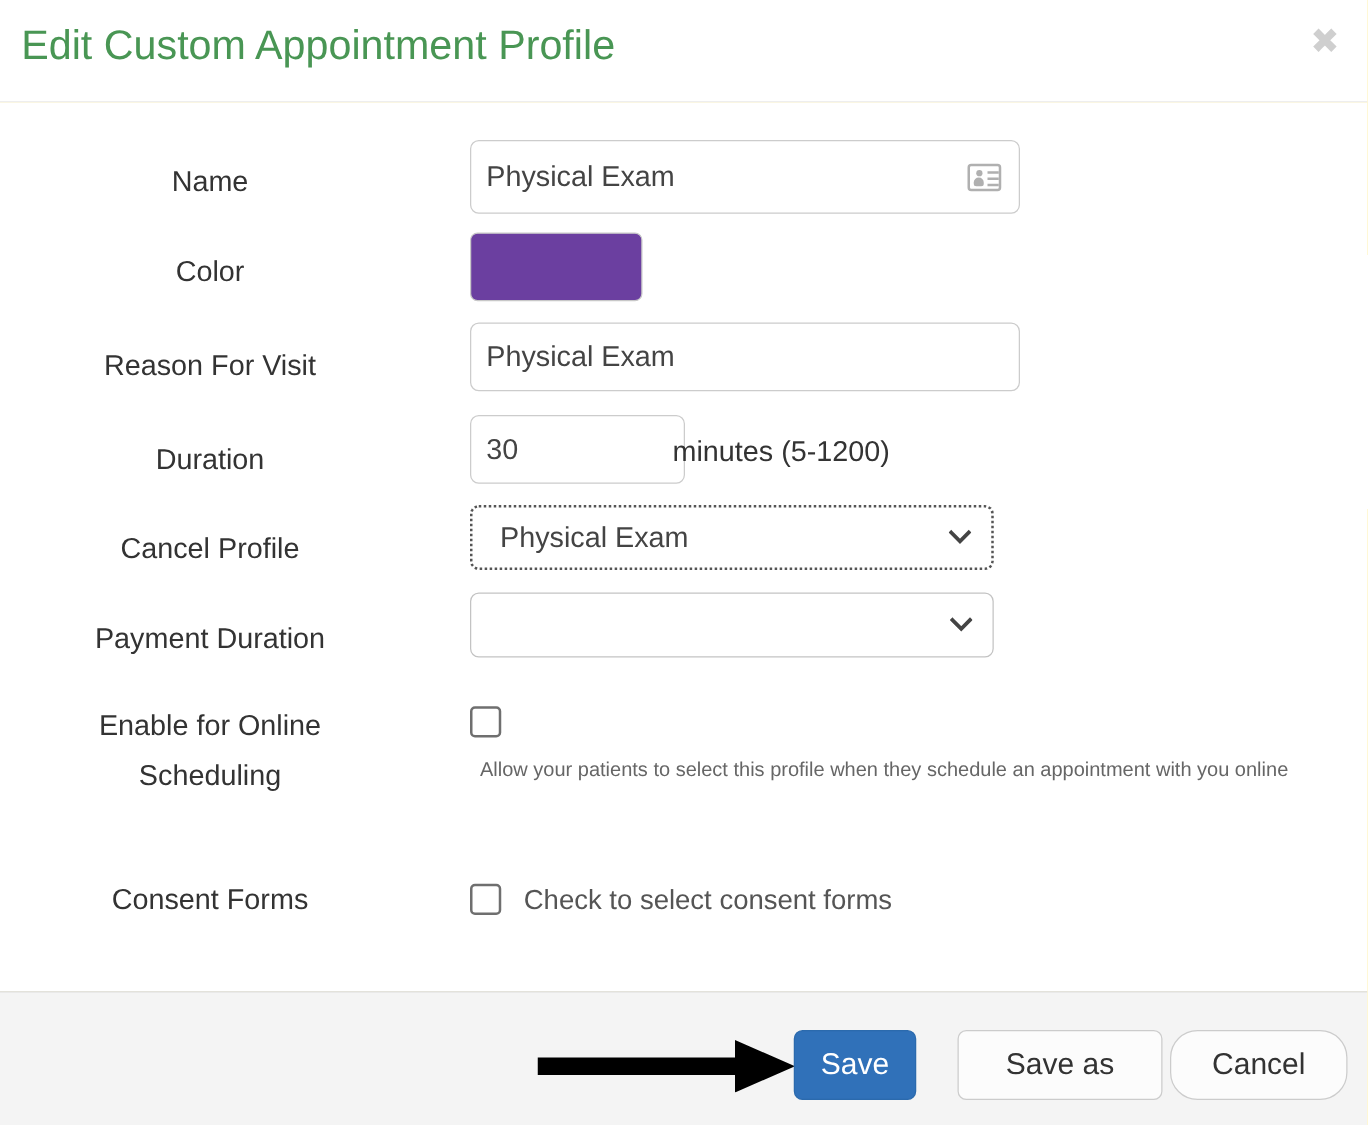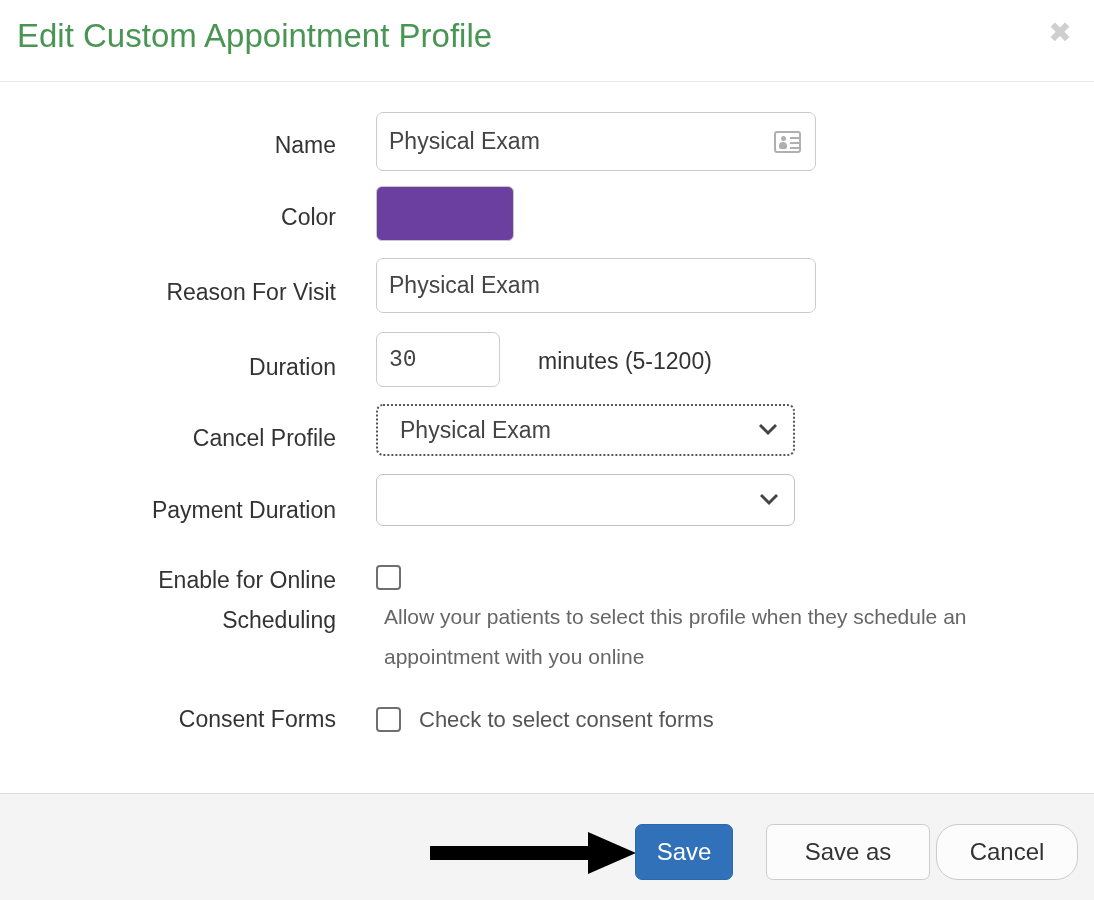--- a/index.html
+++ b/index.html
@@ -52,21 +52,21 @@
     left: 0; top: 82px; width: 1094px; height: 711px;
     background: #ffffff;
   }
   .form-row {
     position: absolute;
     left: 0; width: 1094px;
   }
   .f-label {
     position: absolute;
     left: 0; width: 336px;
-    text-align: right;
+    text-align: center;
     font-size: 23px;
     color: #333333;
     line-height: 30px;
   }
   .f-label.multiline { line-height: 40px; }
 
   .txt-input {
     position: absolute;
     background: #ffffff;
     border: 1px solid #cccccc;
@@ -150,21 +150,21 @@
   .chk {
     position: absolute;
     width: 25px; height: 25px;
     border: 2px solid #6f6f6f;
     border-radius: 4px;
     background: #ffffff;
     cursor: pointer;
   }
   .helper-text {
     position: absolute;
-    font-size: 21px;
+    font-size: 16px;
     color: #666666;
     line-height: 40px;
     width: 700px;
   }
   .inline-text {
     position: absolute;
     font-size: 22px;
     color: #555555;
     line-height: 29px;
     white-space: nowrap;
@@ -237,21 +237,21 @@
       <div class="color-swatch" id="color-swatch" style="left:376px; top:0px; width:138px; height:55px; background:#6b3fa0;"></div>
     </div>
 
     <div class="form-row" style="top:176px;">
       <div class="f-label" style="top:19px;">Reason For Visit</div>
       <input class="txt-input" style="left: 376px; top: 0px; width: 440px; height: 55px;" value="Physical Exam">
     </div>
 
     <div class="form-row" style="top:250px;">
       <div class="f-label" style="top:20px;">Duration</div>
-      <input class="txt-input" style="left: 376px; top: 0px; width: 124px; height: 55px; font-family: Liberation Mono, monospace;" value="30">
+      <input class="txt-input" style="left: 376px; top: 0px; width: 172px; height: 55px;" value="30">
       <div class="unit-text" style="left:538px; top:14px;">minutes (5-1200)</div>
     </div>
 
     <div class="form-row" style="top:322px;">
       <div class="f-label" style="top:19px;">Cancel Profile</div>
       <div class="sel-wrap focused" style="left:376px; top:0px; width:419px; height:52px;">
         <div class="sel-text">Physical Exam</div>
         <div class="chev">
           <svg width="18" height="18" viewBox="0 0 18 18">
               <path d="M2 5 L9 12 L16 5" stroke="#444" stroke-width="3" fill="none" stroke-linecap="square"></path>

